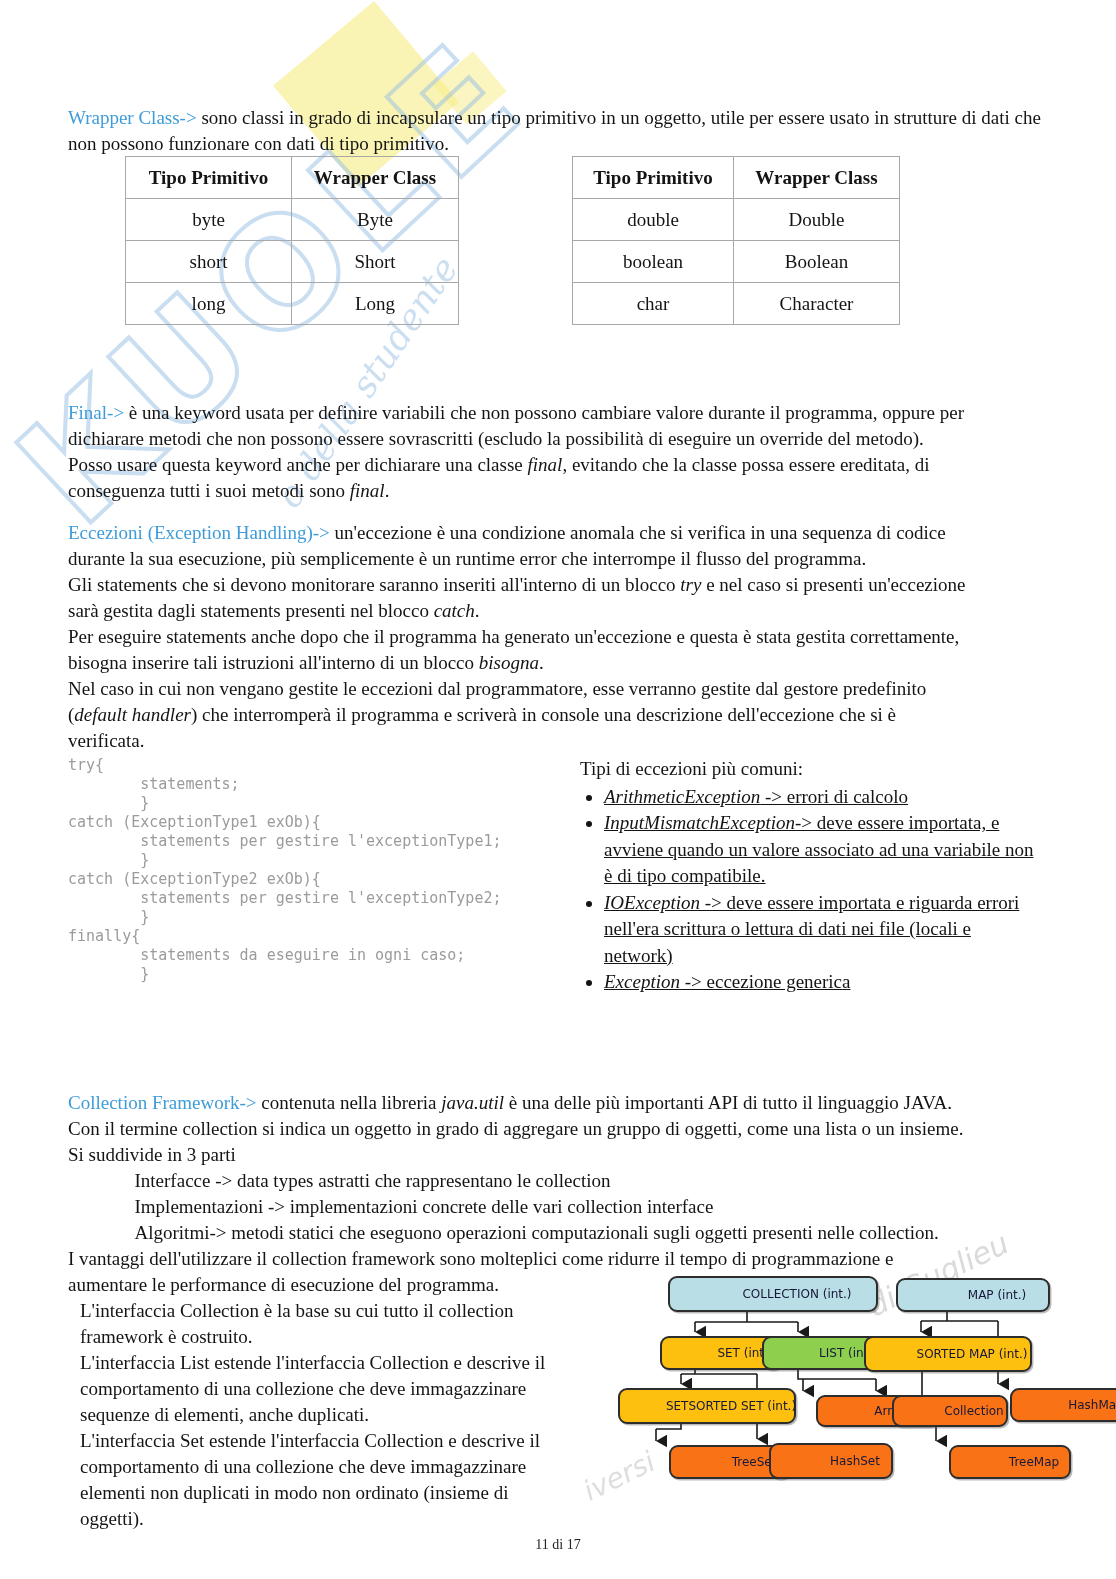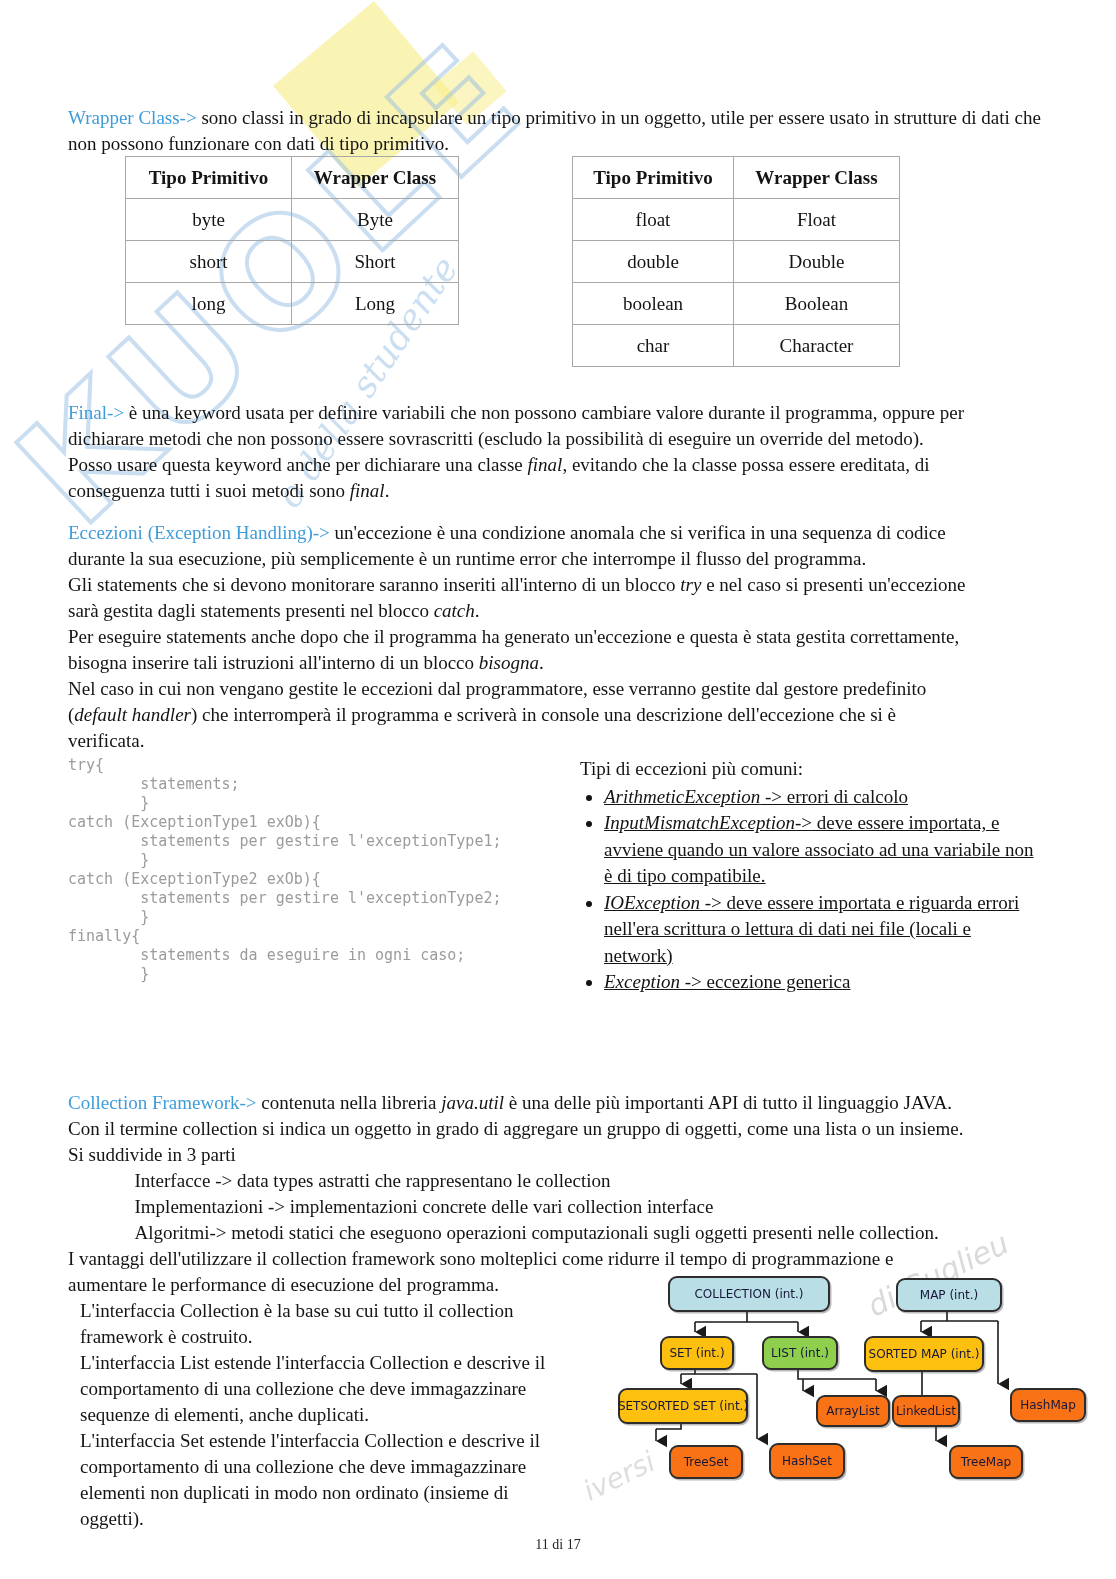--- a/index.html
+++ b/index.html
@@ -48,21 +48,21 @@
   
   .exlist{left:580px;top:756px;width:462px;font-size:19px;line-height:26.5px;}
   .exlist .title{margin:0 0 1px 0;}
   .exlist ul{margin:0;padding-left:24px;list-style:disc;}
   .exlist li{margin:0;text-decoration:underline;}
   
   .diagram{left:596px;top:1266px;width:472px;height:232px;z-index:2;}
   .dg-box{position:absolute;border:2px solid #2d2d2d;border-radius:9px;display:flex;
           align-items:center;justify-content:center;font-family:"DejaVu Sans",sans-serif;
           font-size:12px;color:#17173a;box-shadow:1.5px 1.5px 0 rgba(60,60,60,0.35);
-          white-space:nowrap;z-index:2;}
+          white-space:nowrap;z-index:2;padding-left:48px;}
   .dg-teal{background:#b9dee6;} .dg-orange{background:#fec00f;}
   .dg-green{background:#8ed04e;} .dg-purple{background:#f97316;margin-left:48px;}
   .dg-svg{position:absolute;left:0;top:0;z-index:1;}
   
   .footer{left:0;top:1537px;width:1116px;text-align:center;font-size:14px;color:#222;}
 </style>
 </head>
 <body>
 
 <div class="page">
@@ -95,24 +95,20 @@
       <td>Long</td>
     </tr>
   </tbody>
     </table>
 
   <table class="wtab tbl-right">
     <tbody>
         <tr>
       <th class="c1">Tipo Primitivo</th>
       <th class="c2">Wrapper Class</th>
-    </tr>
-    <tr>
-      <td>float</td>
-      <td>Float</td>
     </tr>
     <tr>
       <td>double</td>
       <td>Double</td>
     </tr>
     <tr>
       <td>boolean</td>
       <td>Boolean</td>
     </tr>
     <tr>
@@ -205,21 +201,21 @@
         <path d="M340,140 V175" marker-end="url(#ah)"></path>
       </g>
     </svg>
     <div class="dg-box dg-teal" style="left:72px;top:10px;width:158px;height:32px;">COLLECTION (int.)</div>
     <div class="dg-box dg-teal" style="left:300px;top:12px;width:102px;height:30px;">MAP (int.)</div>
     <div class="dg-box dg-orange" style="left:64px;top:70px;width:70px;height:30px;">SET (int.)</div>
     <div class="dg-box dg-green" style="left:166px;top:70px;width:72px;height:30px;">LIST (int.)</div>
     <div class="dg-box dg-orange" style="left:268px;top:70px;width:116px;height:32px;">SORTED MAP (int.)</div>
     <div class="dg-box dg-orange" style="left:22px;top:122px;width:126px;height:32px;">SETSORTED SET (int.)</div>
     <div class="dg-box dg-purple" style="left:172px;top:129px;width:70px;height:28px;">ArrayList</div>
-    <div class="dg-box dg-purple" style="left:248px;top:129px;width:64px;height:28px;">LinkedList</div>
+    <div class="dg-box dg-purple" style="left:248px;top:129px;width:64px;height:28px;">Collection</div>
     <div class="dg-box dg-purple" style="left:366px;top:122px;width:72px;height:30px;">HashMap</div>
     <div class="dg-box dg-purple" style="left:25px;top:179px;width:70px;height:30px;">TreeSet</div>
     <div class="dg-box dg-purple" style="left:125px;top:177px;width:72px;height:32px;">HashSet</div>
     <div class="dg-box dg-purple" style="left:305px;top:179px;width:70px;height:30px;">TreeMap</div>
   </div>
 
   <div class="blk footer">11 di 17</div>
 
 </div>
 

